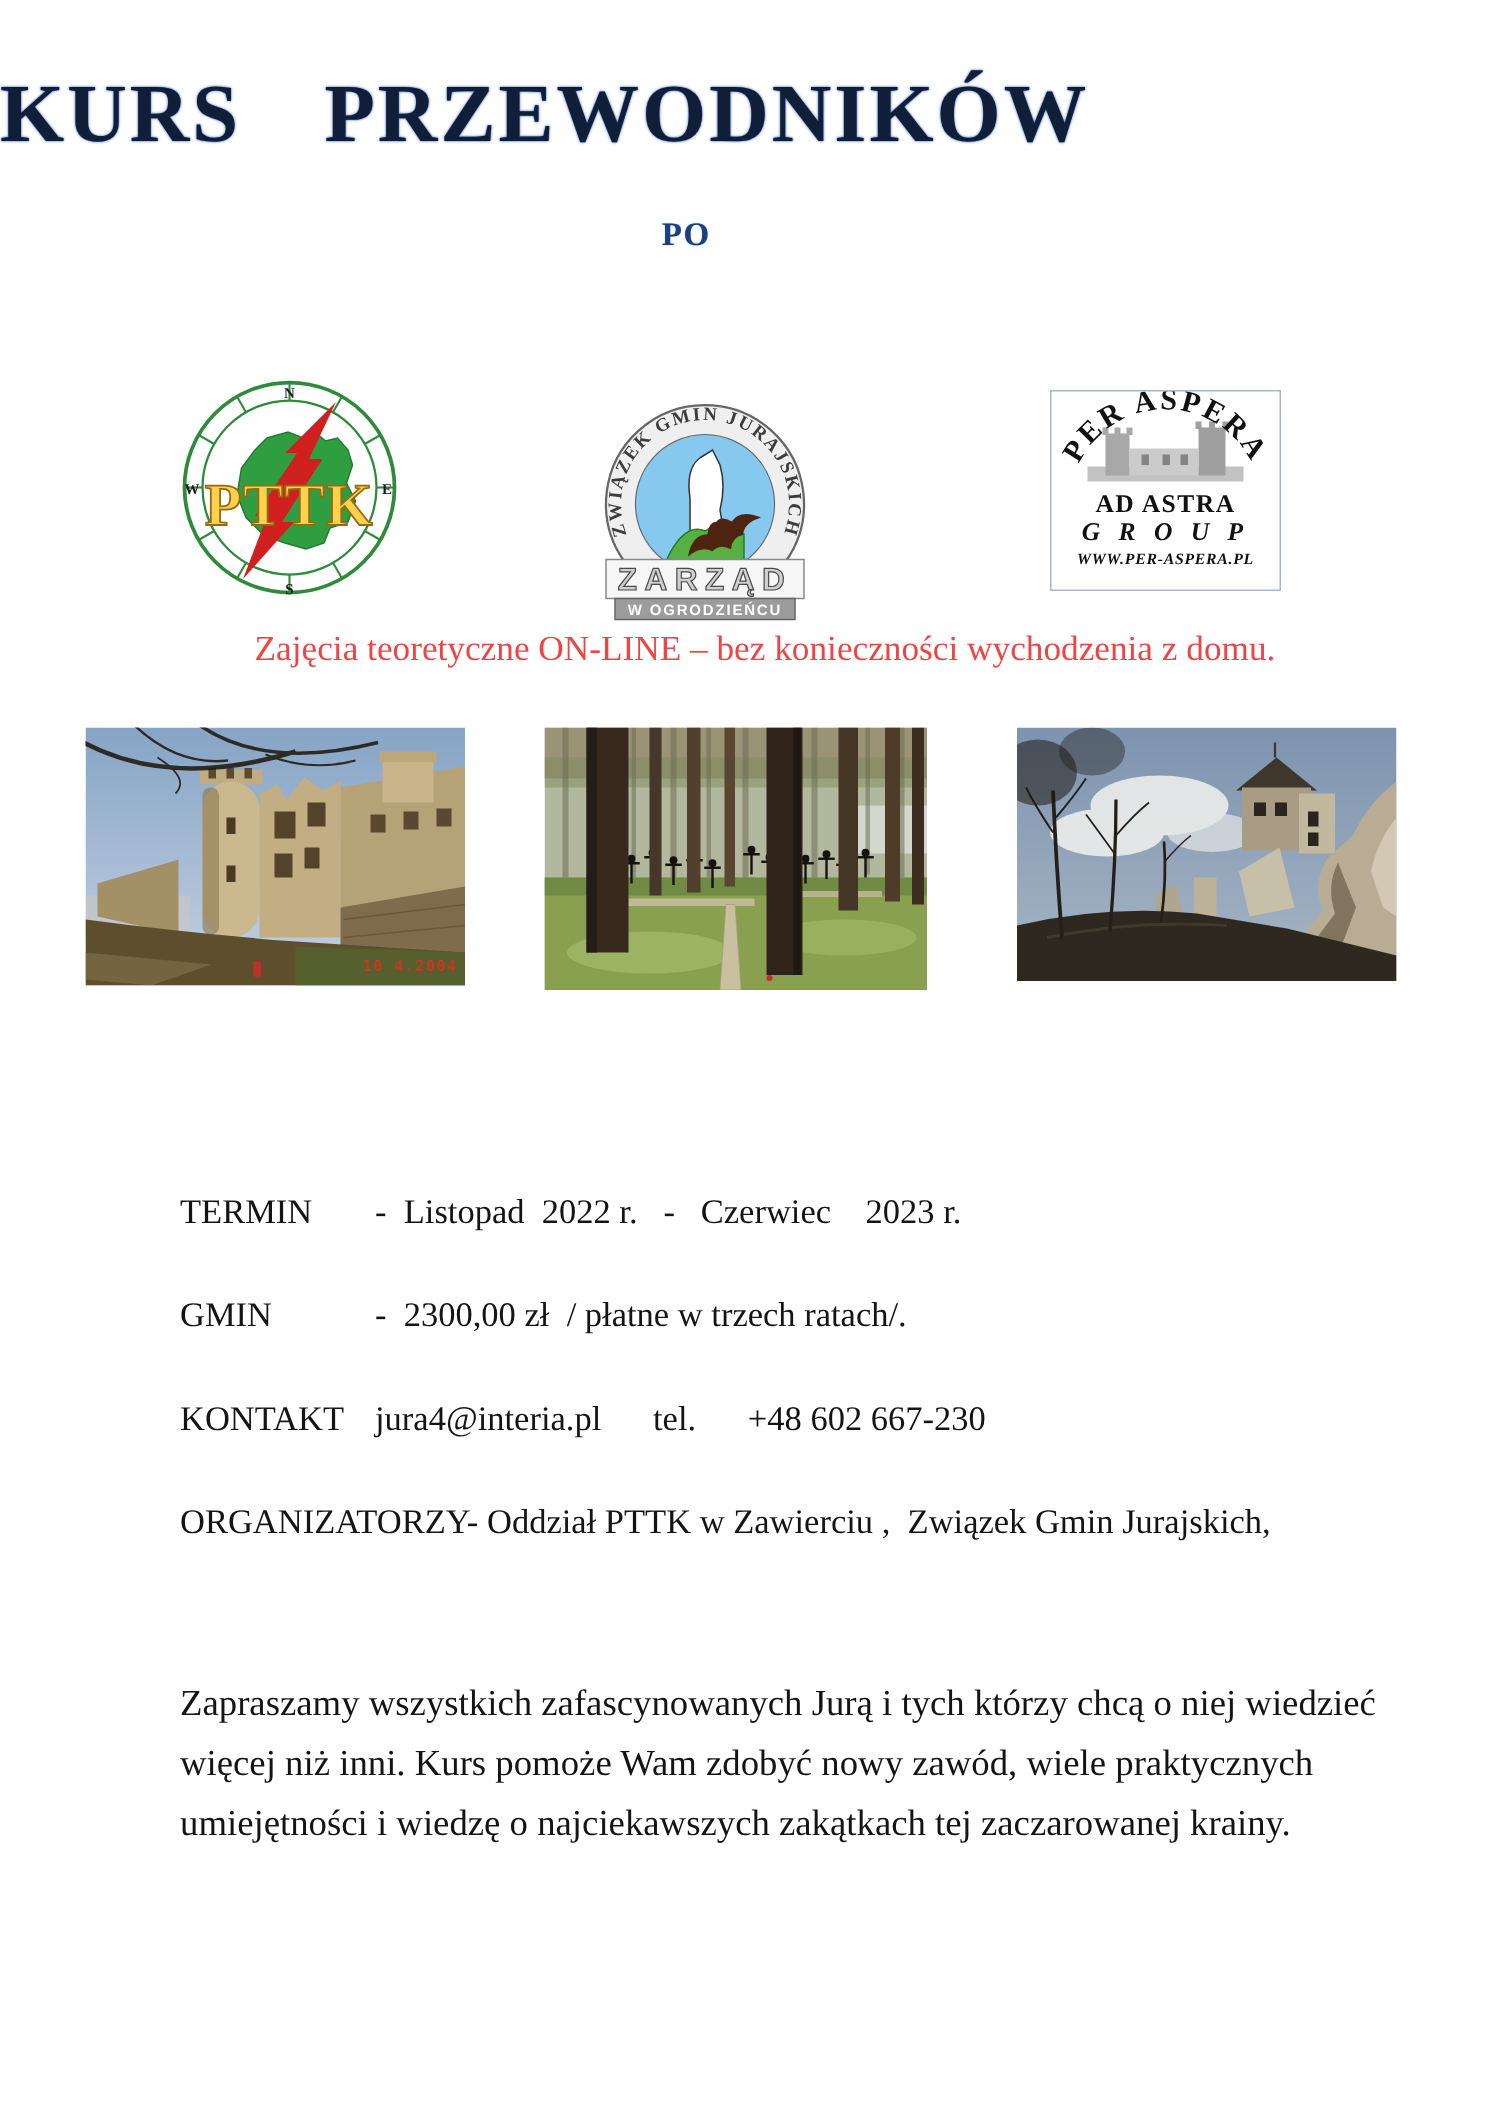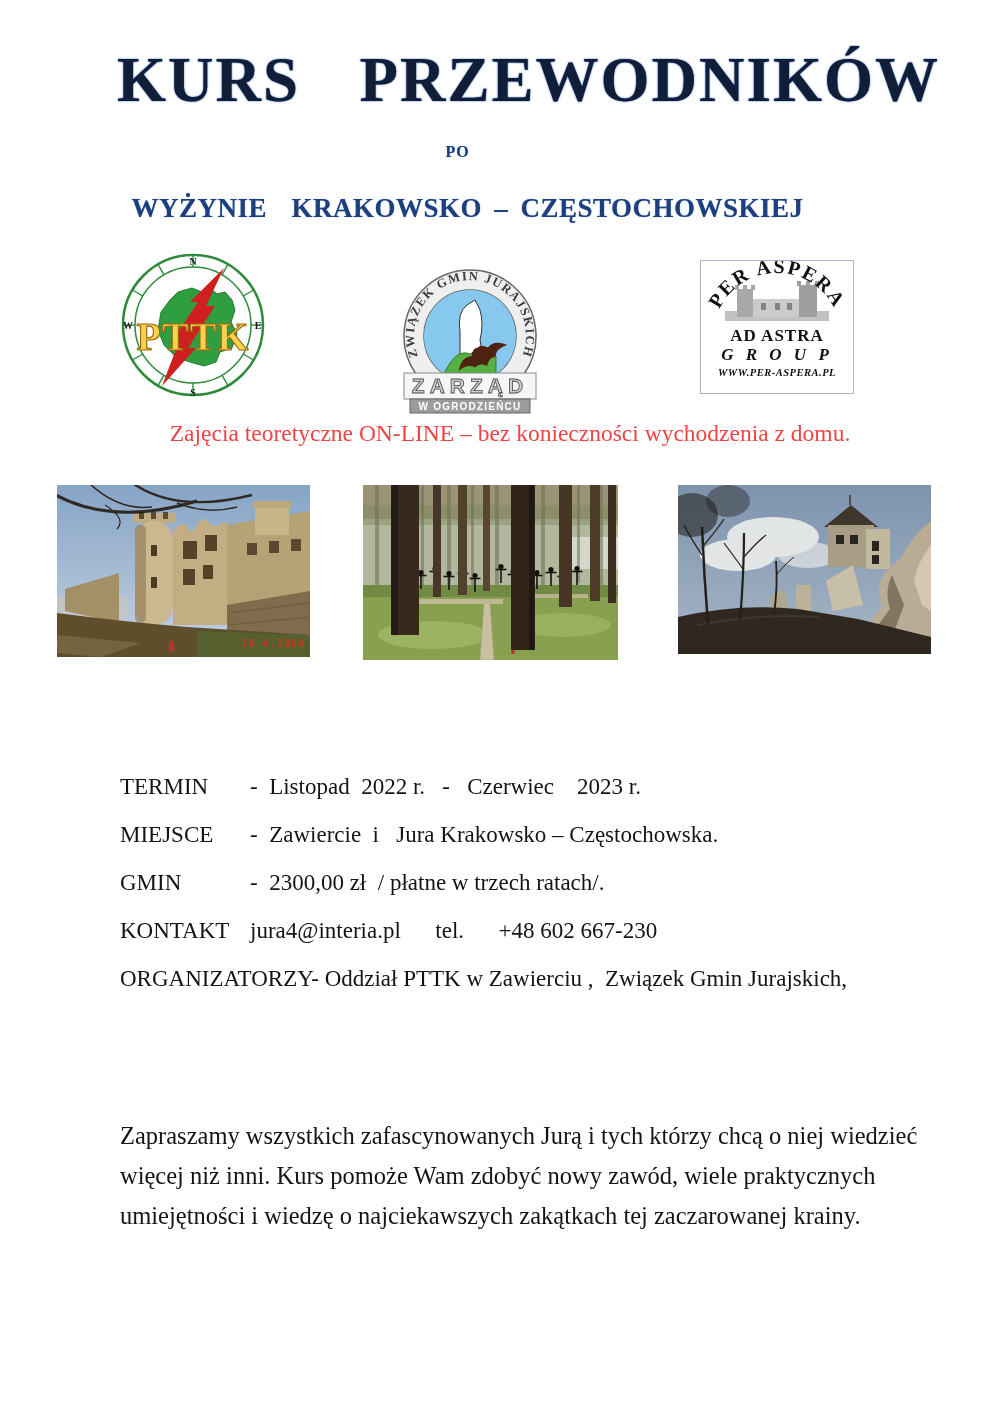--- a/index.html
+++ b/index.html
@@ -2,28 +2,28 @@
 <html><head>
 <meta charset="utf-8">
 <style>
   html,body{margin:0;padding:0;background:#888;}
   .page{
     position:relative;width:1000px;height:1414px;margin:0 auto;
     background:#ffffff;overflow:hidden;
     font-family:"Liberation Serif","DejaVu Serif",serif;color:#111;
   }
   .course-title{
-    position:absolute;top:44px;left:0;width:940px;text-align:right;
-    font-size:63px;font-weight:bold;letter-spacing:2px;word-spacing:12px;
+    position:absolute;top:44px;left:0;width:940px;text-align:left;
+    font-size:55px;font-weight:bold;letter-spacing:2px;word-spacing:12px;
     color:#101e38;white-space:pre;
     text-shadow:0 0 2px rgba(72,114,196,.85),0 0 1px rgba(72,114,196,.9);
   }
   .course-po{
     position:absolute;top:143px;left:0;width:915px;text-align:center;
-    font-size:16px;font-weight:bold;color:#1e3f7d;letter-spacing:1px;
+    font-size:22px;font-weight:bold;color:#1e3f7d;letter-spacing:1px;
     text-shadow:0 0 1px rgba(100,140,210,.8);
   }
   .course-region{
     position:absolute;top:193px;left:0;width:935px;text-align:center;
     font-size:27px;font-weight:bold;color:#1e3f7d;letter-spacing:.5px;word-spacing:5px;
     white-space:pre;text-shadow:0 0 1px rgba(100,140,210,.8);
   }
   .logo{position:absolute;}
   .logo-pttk{left:118px;top:250px;}
   .logo-zgj{left:390px;top:246px;}
@@ -31,37 +31,36 @@
   .online-note{
     position:absolute;top:420px;left:10px;width:1000px;text-align:center;
     font-size:23.5px;color:#ef4444;white-space:pre;
   }
   .photo{position:absolute;top:485px;height:172px;text-align:center;}
   .photo svg{display:block;}
   .photo-1{left:57px;width:253px;}
   .photo-2{left:363px;width:255px;}
   .photo-3{left:678px;width:253px;}
   .info-section{position:absolute;left:120px;top:772px;width:820px;font-size:23px;color:#141414;}
-  .info-row{height:48px;line-height:30px;white-space:pre-wrap;}
+  .info-row{height:48px;line-height:30px;white-space:pre-wrap;margin-top:21px;}
   .info-label{display:inline-block;min-width:130px;white-space:pre-wrap;}
   .info-label:empty{min-width:0;}
   .info-value{white-space:pre-wrap;}
   .closing-paragraph{
     position:absolute;left:120px;top:1116px;width:808px;
     font-size:24.5px;line-height:40px;color:#141414;
   }
 </style>
 </head>
 <body>
 
 <div class="page">
 
   <div class="course-title">KURS  PRZEWODNIKÓW</div>
   <div class="course-po">PO</div>
-  <div class="course-region">WYŻYNIE  KRAKOWSKO – CZĘSTOCHOWSKIEJ</div>
 
   <div class="logo logo-pttk">
     <svg width="150" height="150" viewBox="0 0 150 150">
       <circle cx="75" cy="75" r="70" fill="#ffffff" stroke="#2e8b3a" stroke-width="2.5"></circle>
       <circle cx="75" cy="75" r="58" fill="#ffffff" stroke="#2e8b3a" stroke-width="1.5"></circle>
       <g stroke="#2e8b3a" stroke-width="1.4">
         <line x1="133" y1="75" x2="145" y2="75"></line>
           <line x1="125.2" y1="104" x2="135.6" y2="110"></line>
         <line x1="104" y1="125.2" x2="110" y2="135.6"></line>
           <line x1="75" y1="133" x2="75" y2="145"></line>
@@ -283,21 +282,20 @@
         <path d="M96,130 Q100,100 98,76" stroke-width="1.8"></path>
         <path d="M98,90 Q108,78 116,72" stroke-width="1"></path>
       </g>
       <ellipse cx="14" cy="30" rx="26" ry="22" fill="#1e1a14" opacity="0.55"></ellipse>
       <ellipse cx="50" cy="16" rx="22" ry="16" fill="#1e1a14" opacity="0.4"></ellipse>
     </svg>
   </div>
 
   <div class="info-section">
     <div class="info-row"><span class="info-label">TERMIN</span><span class="info-value">-  Listopad  2022 r.   -   Czerwiec    2023 r.</span></div>
-    <div class="info-row"><span class="info-label">MIEJSCE</span><span class="info-value">-  Zawiercie  i   Jura Krakowsko – Częstochowska.</span></div>
     <div class="info-row"><span class="info-label">GMIN</span><span class="info-value">-  2300,00 zł  / płatne w trzech ratach/.</span></div>
     <div class="info-row"><span class="info-label">KONTAKT</span><span class="info-value">jura4@interia.pl      tel.      +48 602 667-230</span></div>
     <div class="info-row"><span class="info-label">ORGANIZATORZY- </span><span class="info-value">Oddział PTTK w Zawierciu ,  Związek Gmin Jurajskich,</span></div>
   </div>
 
   <div class="closing-paragraph">Zapraszamy wszystkich  zafascynowanych Jurą i tych którzy chcą o niej wiedzieć więcej niż inni. Kurs pomoże Wam zdobyć  nowy zawód, wiele praktycznych umiejętności i wiedzę o najciekawszych zakątkach tej zaczarowanej krainy.</div>
 
 </div>
 
 </body></html>

